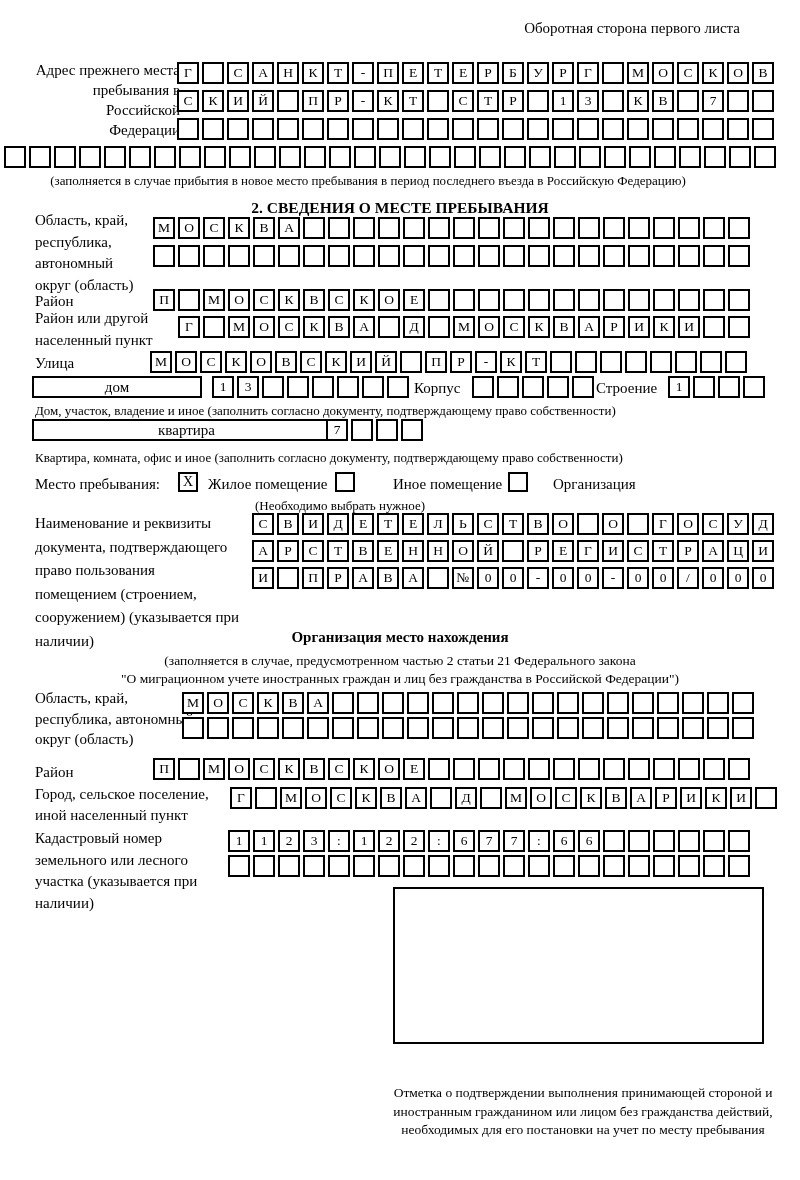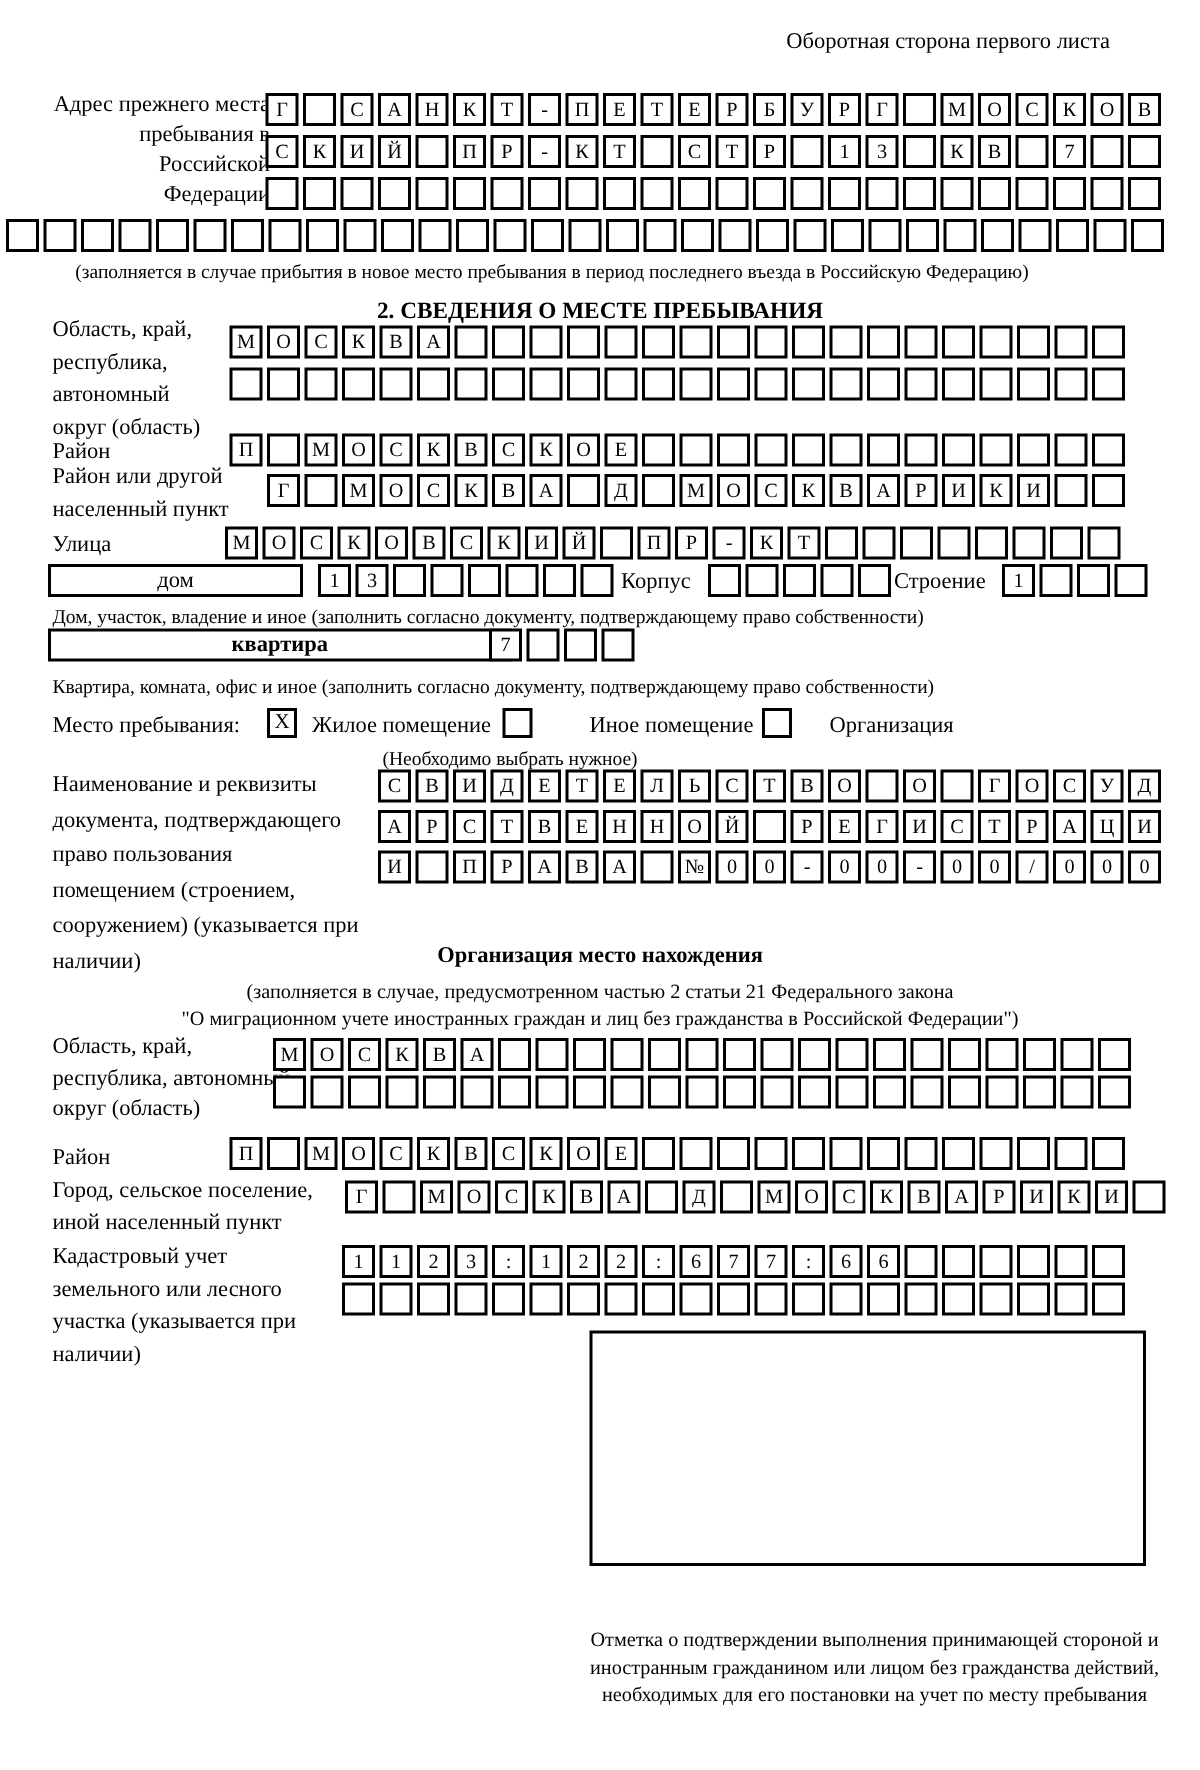--- a/index.html
+++ b/index.html
@@ -309,21 +309,21 @@
     </div>
   <div class="abs label" style="left:596px;top:378px;">Строение</div>
   <div class="abs cellrow" style="left:668px;top:376px;">
       <span class="cell">1</span>
       <span class="cell"></span>
       <span class="cell"></span>
       <span class="cell"></span>
     </div>
   <div class="abs caption" style="left:35px;top:402px;width:750px;">Дом, участок, владение и иное (заполнить согласно документу, подтверждающему право собственности)</div>
 
-  <div class="abs labelbox" style="left:32px;top:419px;width:309px;font-weight:bold;">квартира</div>
+  <div class="abs labelbox" style="left:32px;top:419px;width:309px;">квартира</div>
   <div class="abs cellrow" style="left:326px;top:419px;">
       <span class="cell">7</span>
       <span class="cell"></span>
       <span class="cell"></span>
       <span class="cell"></span>
     </div>
   <div class="abs caption" style="left:35px;top:449px;width:750px;">Квартира, комната, офис и иное (заполнить согласно документу, подтверждающему право собственности)</div>
 
   <div class="abs label" style="left:35px;top:474px;">Место пребывания:</div>
   <div class="abs checkbox" style="left:178px;top:472px;">X</div>
@@ -508,21 +508,21 @@
       <span class="cell">К</span>
       <span class="cell">В</span>
       <span class="cell">А</span>
       <span class="cell">Р</span>
       <span class="cell">И</span>
       <span class="cell">К</span>
       <span class="cell">И</span>
       <span class="cell"></span>
     </div>
 
-  <div class="abs label" style="left:35px;top:828px;width:175px;line-height:21.5px;">Кадастровый учет земельного или лесного участка (указывается при наличии)</div>
+  <div class="abs label" style="left:35px;top:828px;width:175px;line-height:21.5px;">Кадастровый номер земельного или лесного участка (указывается при наличии)</div>
   <div class="abs cellrow" style="left:228px;top:830px;">
       <span class="cell">1</span>
       <span class="cell">1</span>
       <span class="cell">2</span>
       <span class="cell">3</span>
       <span class="cell">:</span>
       <span class="cell">1</span>
       <span class="cell">2</span>
       <span class="cell">2</span>
       <span class="cell">:</span>

